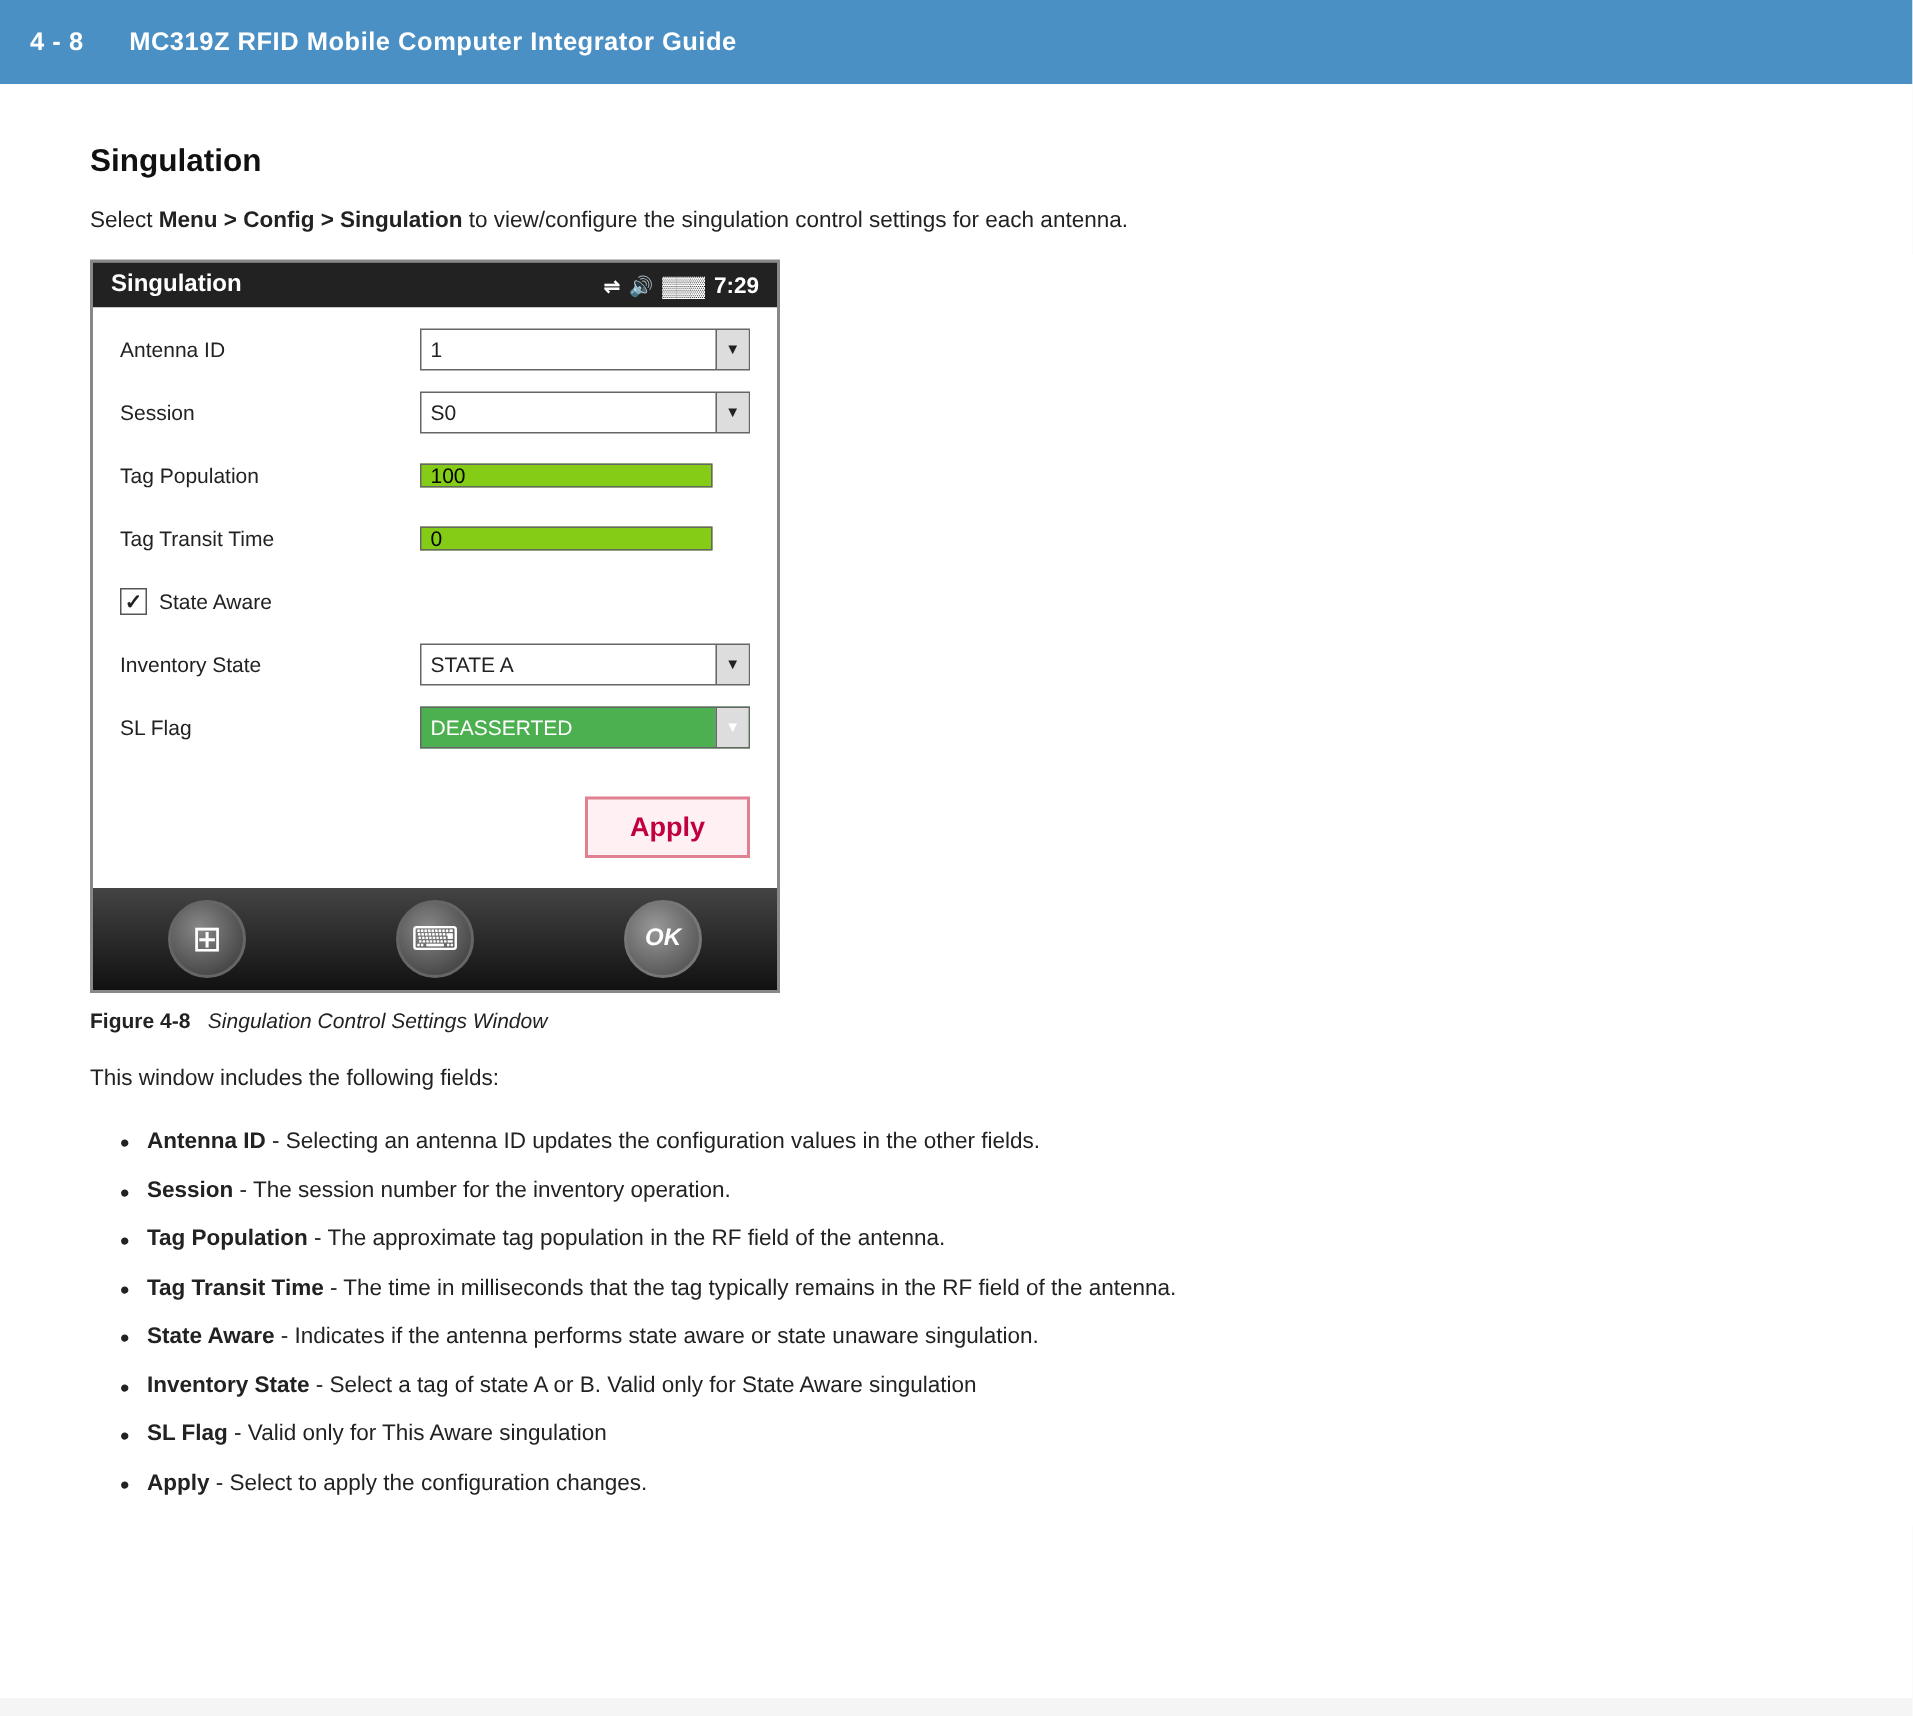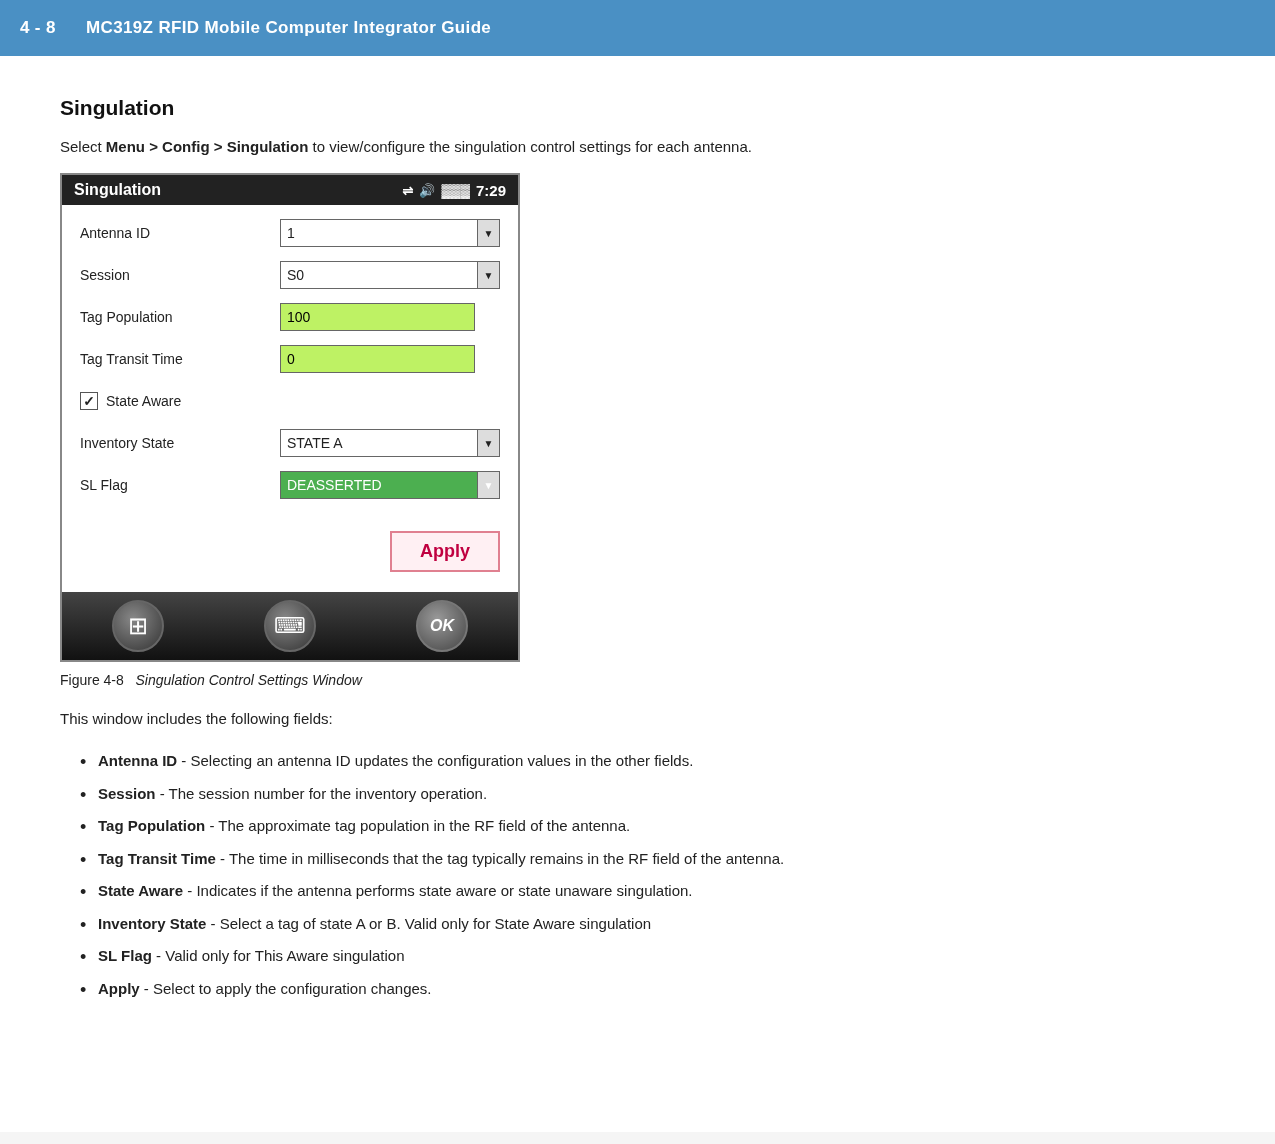--- a/index.html
+++ b/index.html
@@ -123,23 +123,23 @@
       width: 22px;
       height: 100%;
       display: flex;
       align-items: center;
       justify-content: center;
       font-size: 10px;
     }
 
     .input-control {
       border: 1px solid #666;
-      background: #bef264;
+      background: #84cc16;
       min-width: 110px;
-      height: 28px;
+      height: 16px;
       padding: 2px 6px;
       font-size: 14px;
     }
 
     .checkbox-row {
       display: flex;
       align-items: center;
       margin-bottom: 10px;
       min-height: 32px;
     }
@@ -220,21 +220,21 @@
     }
 
     
     .figure-caption {
       font-size: 14px;
       margin-bottom: 22px;
       margin-top: 4px;
       color: #222;
     }
     .figure-caption strong {
-      font-weight: normal;
+      font-weight: bold;
     }
     .figure-caption em {
       font-style: italic;
       text-align: right;
     }
 
     
     .desc-text {
       font-size: 15px;
       margin-bottom: 23px;

